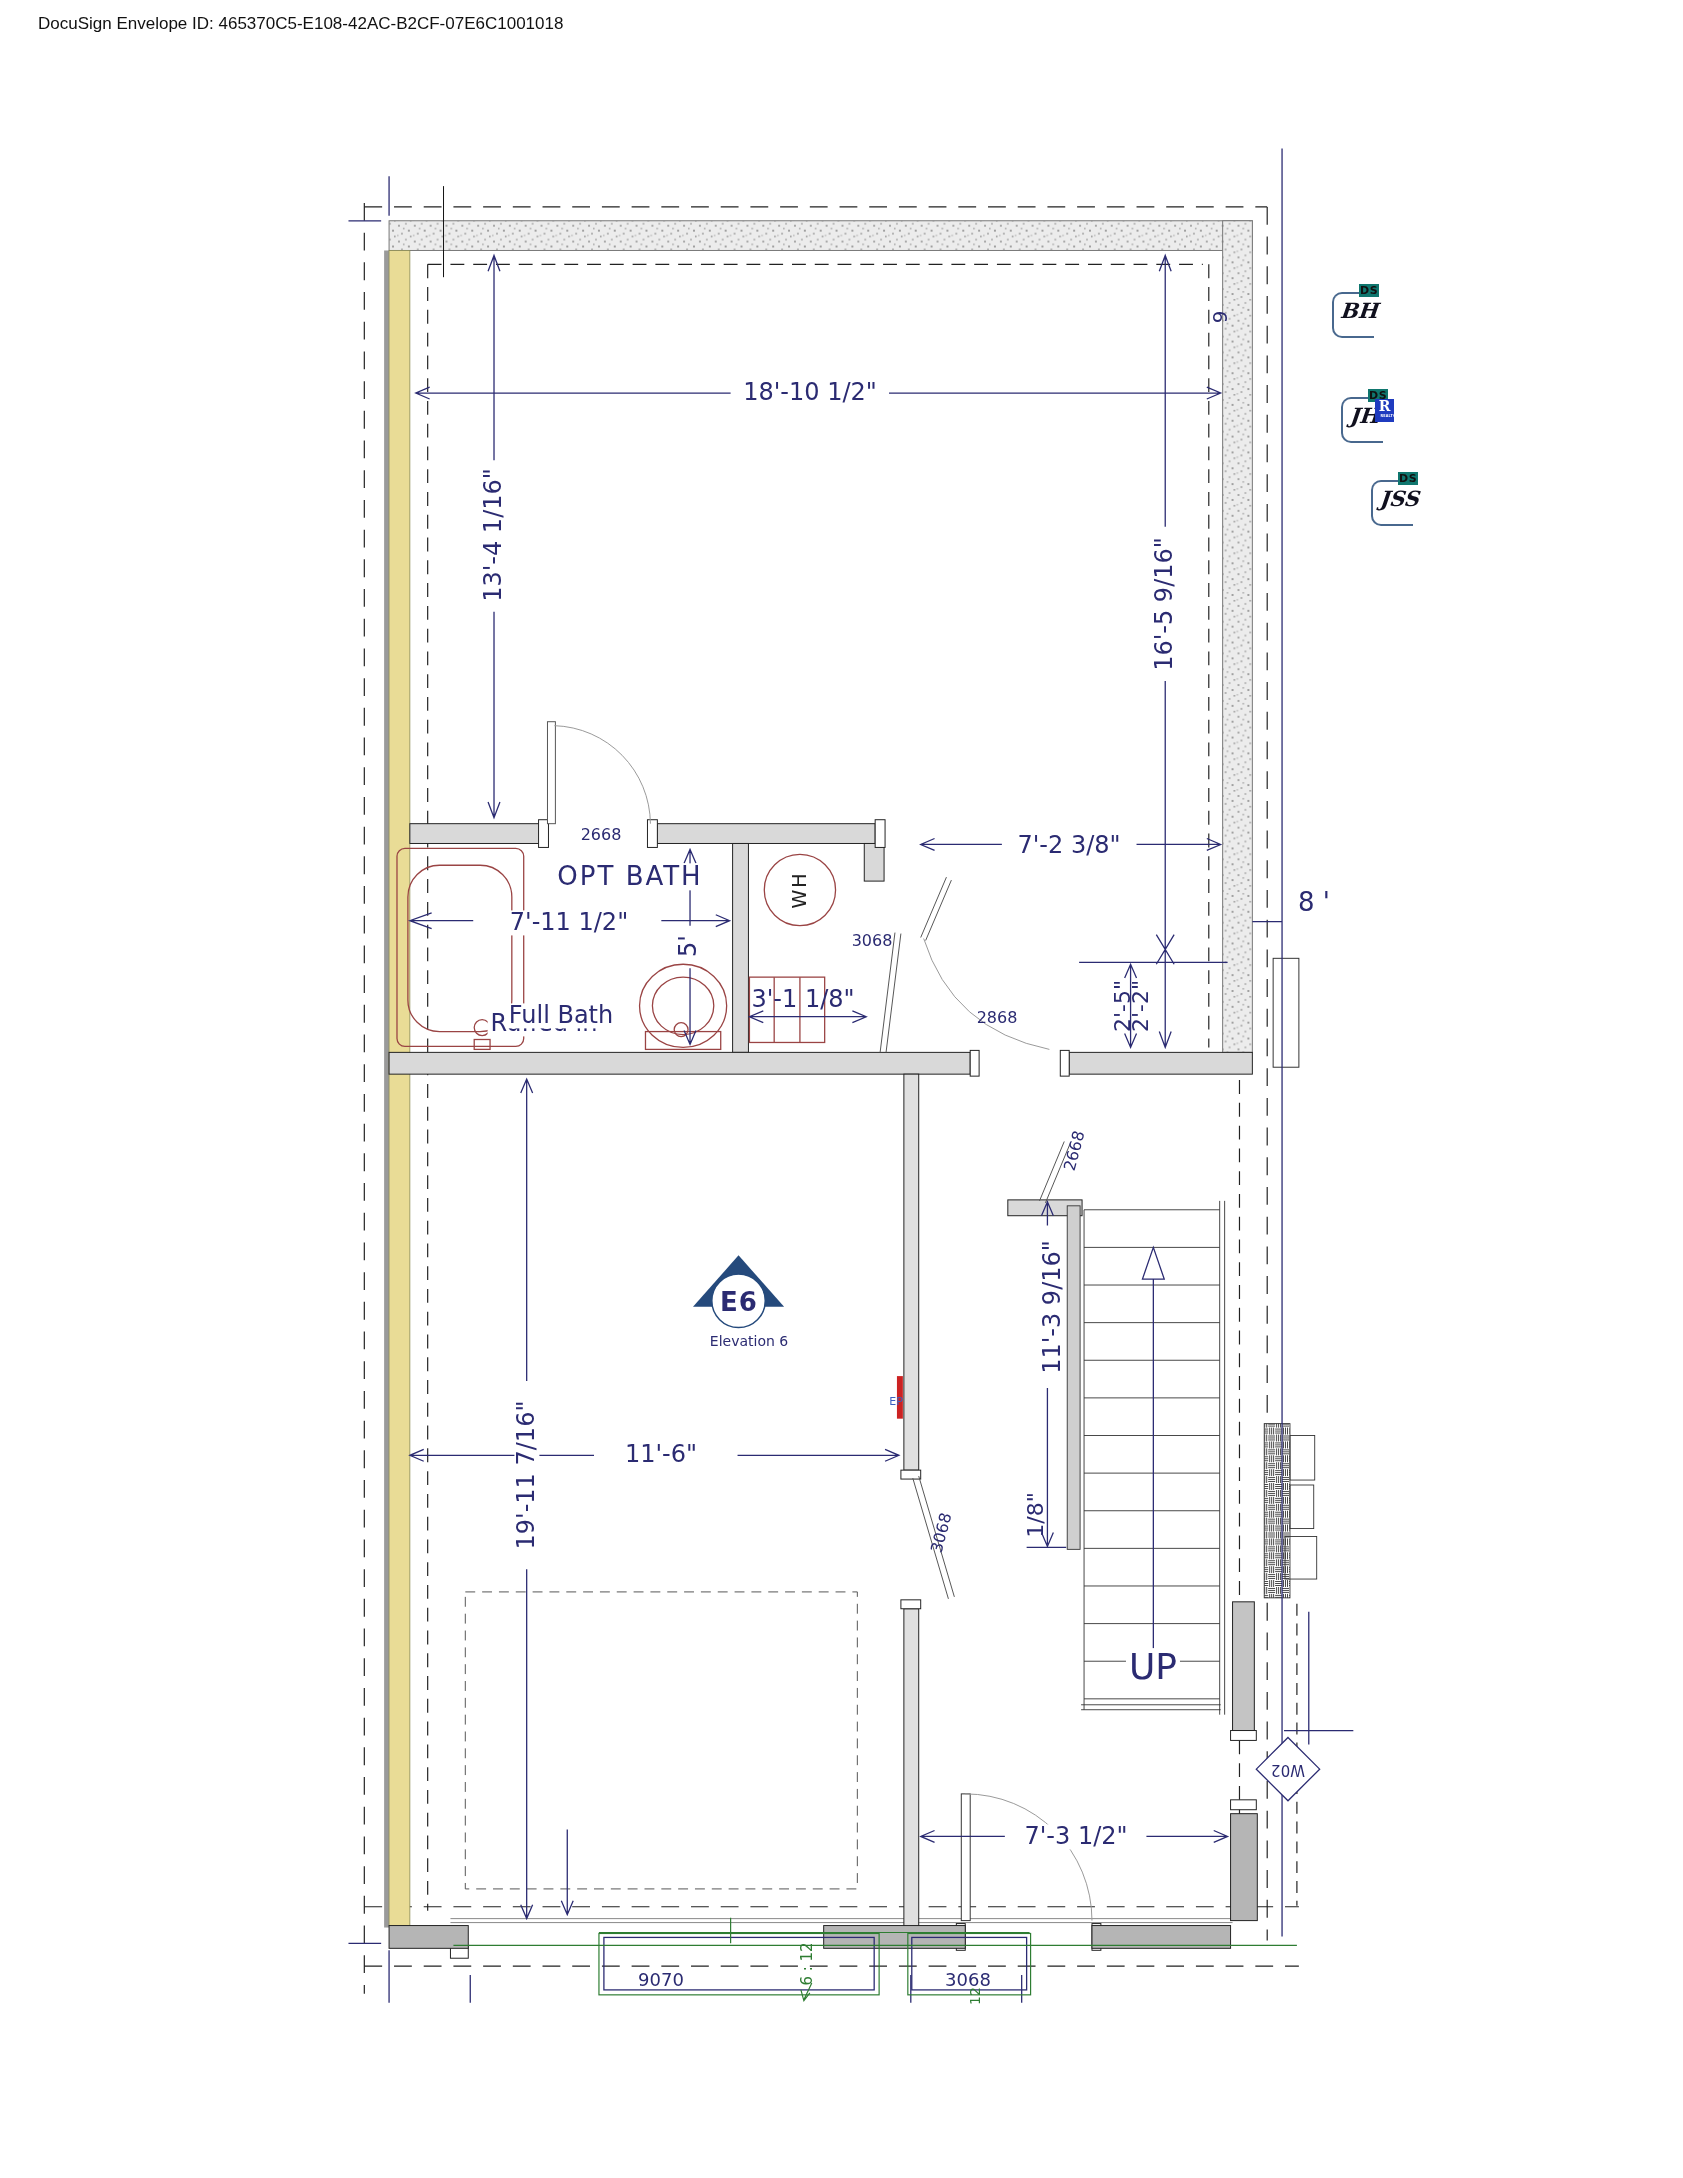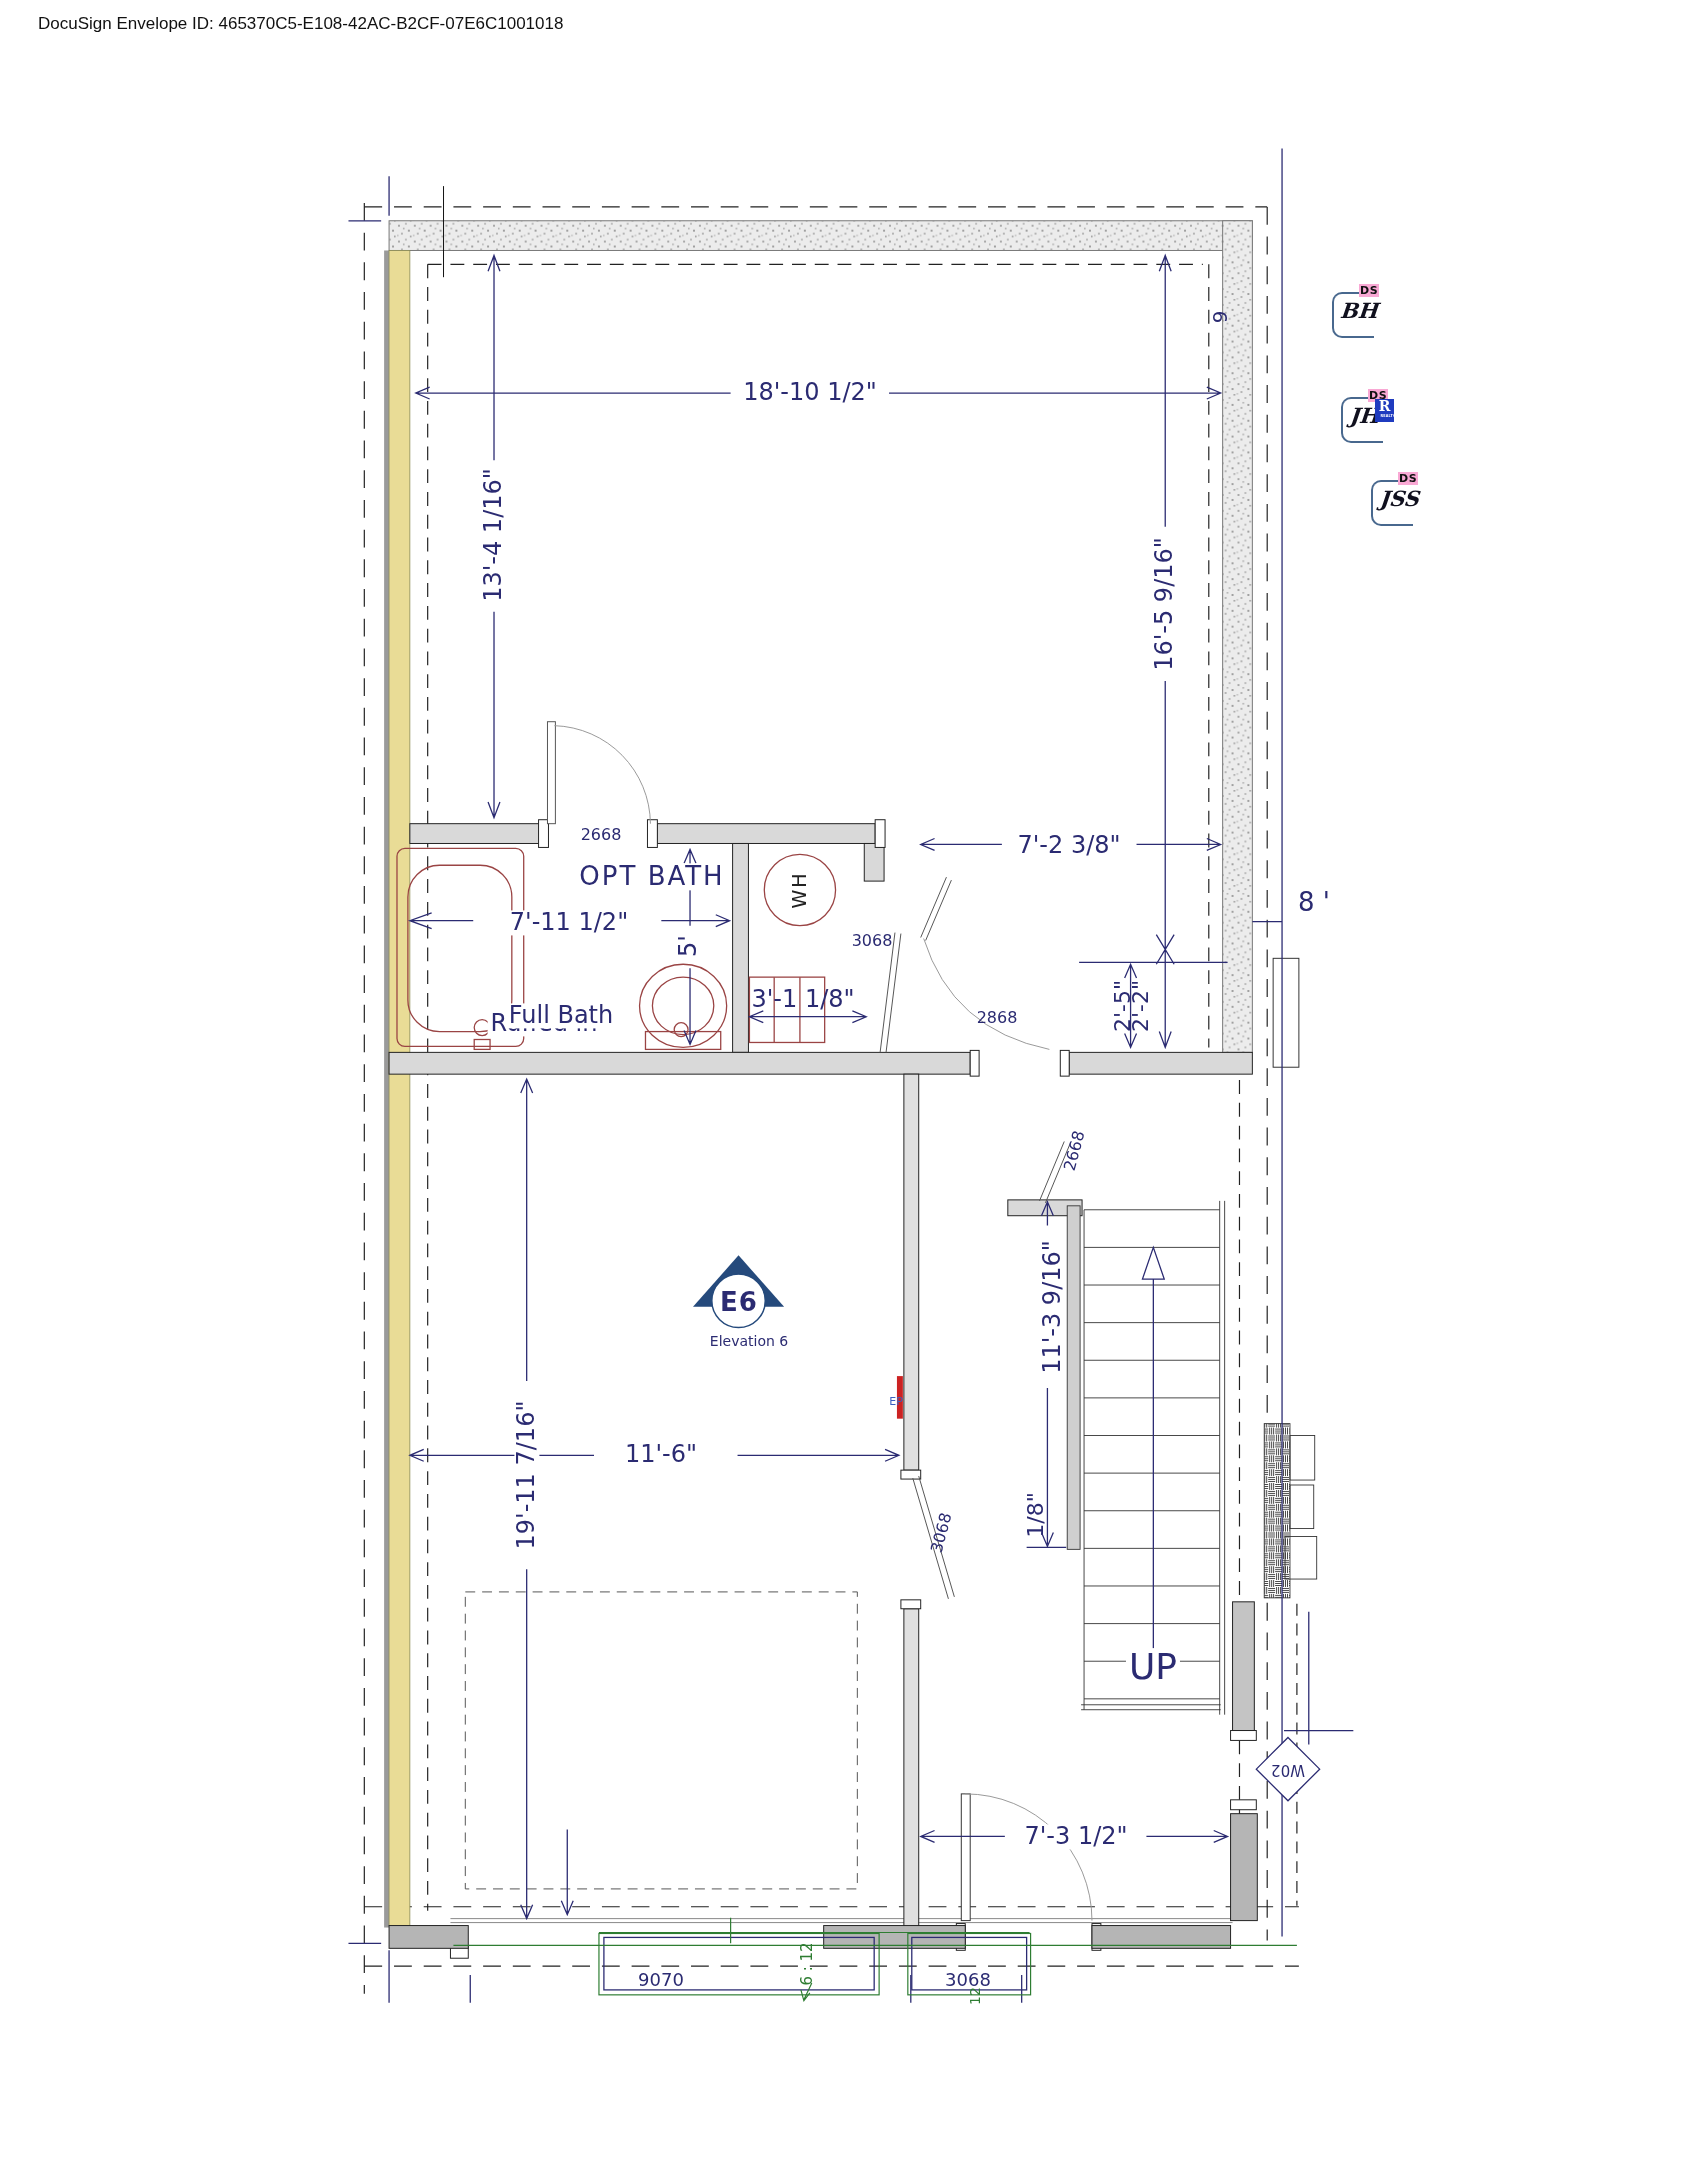--- a/index.html
+++ b/index.html
@@ -17,21 +17,21 @@
   .green{color:#2e7d32}
   .whl{font-size:19px;color:#222;letter-spacing:2px}
   .epl{font-size:11px;color:#3a5fc0}
   .e6l{font-size:26px;font-weight:700;letter-spacing:1px}
   .optb{font-size:26px;letter-spacing:2px}
   
   .stamp{position:absolute;width:55px;height:53px;z-index:6}
   .bracket{position:absolute;left:0;top:7px;width:40px;height:42px;
            border-left:2.5px solid #48688e;border-top:2.5px solid #48688e;border-bottom:2.5px solid #48688e;
            border-radius:10px 0 0 10px}
-  .ds{position:absolute;left:27px;top:-1px;font-weight:700;font-size:11px;color:#111;letter-spacing:0.5px;background:#f9a8d4;padding:0 1px}
+  .ds{position:absolute;left:27px;top:-1px;font-weight:700;font-size:11px;color:#111;letter-spacing:0.5px;background:#0f766e;padding:0 1px}
   .init{position:absolute;left:10px;top:13px;font-family:"DejaVu Serif",serif;font-style:italic;font-weight:600;
         font-size:21px;color:#10101e;transform:skewX(-8deg)}
   .rlogo{position:absolute;left:34px;top:9px;width:19px;height:23px;background:#1f3bbf;text-align:center;overflow:hidden}
   .rr{display:block;color:#fff;font-family:"DejaVu Serif",serif;font-weight:700;font-size:14px;line-height:15px}
   .rt{display:block;color:#fff;font-weight:700;font-size:8px;line-height:8px;letter-spacing:0.5px;transform:scale(.42);transform-origin:50% 0}
 </style>
 </head>
 <body>
 
 <div class="page">
@@ -200,21 +200,21 @@
     </g>
 
     <polygon points="1301,1755 1333,1787 1301,1819 1269,1787" fill="#fff" stroke="#2b2b72" stroke-width="1.3"></polygon>
   </svg>
 
   <div class="lbl" style="left:810px;top:393px">18'-10 1/2"</div>
   <div class="lbl rot" style="left:494px;top:535px">13'-4 1/16"</div>
   <div class="lbl rot" style="left:1165px;top:604px">16'-5 9/16"</div>
   <div class="lbl" style="left:1069px;top:846px">7'-2 3/8"</div>
   <div class="lbl sm" style="left:601px;top:835px">2668</div>
-  <div class="lbl optb" style="left:652px;top:877px">OPT BATH</div>
+  <div class="lbl optb" style="left:630px;top:877px">OPT BATH</div>
   <div class="lbl" style="left:569px;top:923px">7'-11 1/2"</div>
   <div class="lbl rot whl nobg" style="left:800px;top:890px">WH</div>
   <div class="lbl sm nobg" style="left:872px;top:941px">3068</div>
   <div class="lbl" style="left:544px;top:1024px">Ruffed in</div>
   <div class="lbl" style="left:561px;top:1016px">Full Bath</div>
   <div class="lbl rot nobg" style="left:689px;top:946px">5'</div>
   <div class="lbl nobg" style="left:803px;top:1000px">3'-1 1/8"</div>
   <div class="lbl sm nobg" style="left:997px;top:1018px">2868</div>
   <div class="lbl rot nobg s22" style="left:1123px;top:1006px">2'-5"</div>
   <div class="lbl rot nobg s22" style="left:1141px;top:1006px">2'-2"</div>

